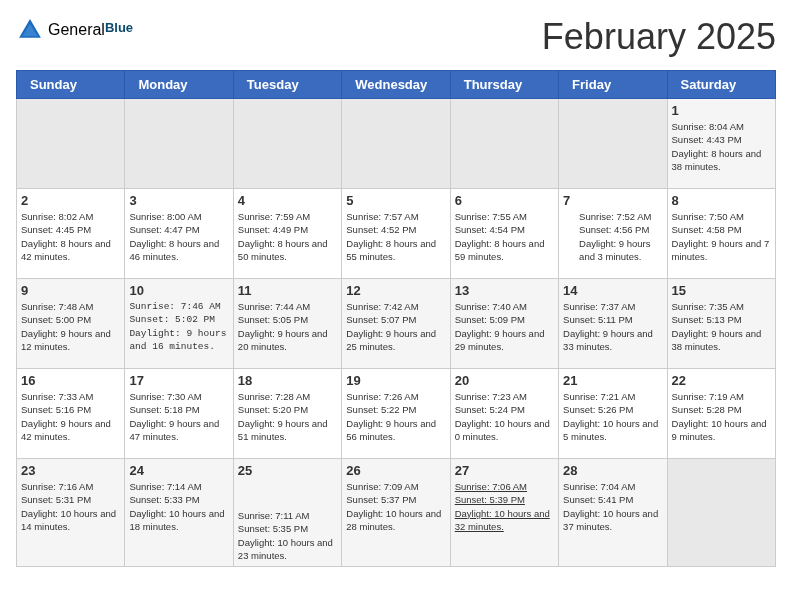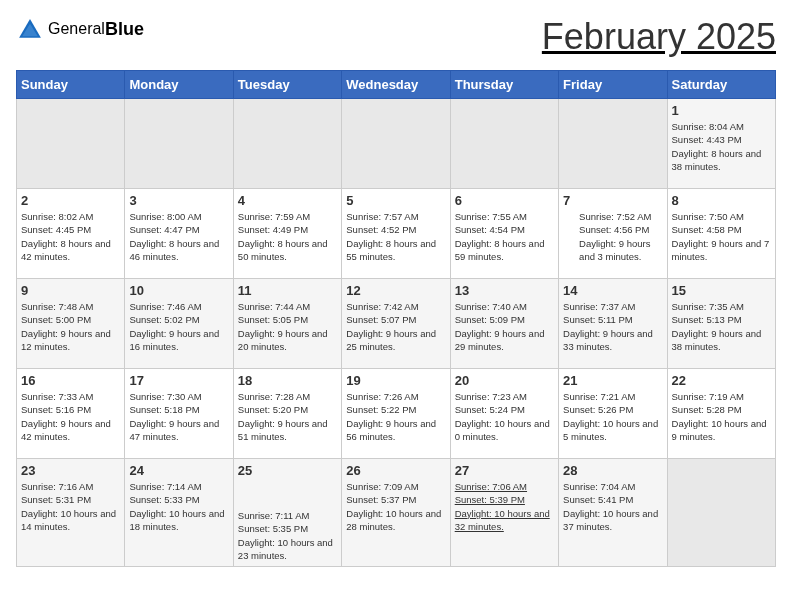--- a/index.html
+++ b/index.html
@@ -20,51 +20,50 @@
       display: flex;
       align-items: center;
       gap: 4px;
     }
     .logo-text {
       display: flex;
       flex-direction: row;
       line-height: 1.1;
     }
     .logo-blue {
-      font-size: 18px;
+      font-size: 13px;
       font-weight: bold;
-      color: #000000;
+      color: #0c4a6e;
     }
     .logo-icon {
       width: 28px;
       height: 28px;
     }
     .title-block {
-      text-decoration: underline;
     }
     .calendar-title {
       font-size: 36px;
       font-weight: normal;
       color: #333;
     }
     .calendar-subtitle {
       font-size: 16px;
       color: #555;
     }
     table {
       width: 100%;
       border-collapse: collapse;
       table-layout: fixed;
     }
     thead tr th {
       background: #3a6bbf;
       color: #fff;
       font-size: 13px;
       font-weight: bold;
-      padding: 6px 4px;
+      padding: 6px 13px;
       text-align: left;
       border: 1px solid #2a5aaf;
     }
     tbody tr td {
       vertical-align: top;
       border: 1px solid #ccc;
       padding: 4px;
       font-size: 10px;
       color: #333;
       height: 90px;
@@ -184,21 +183,21 @@
       </tr>
       <tr>
         <td>
           <span class="day-number">9</span>
           <div class="day-info" style="white-space: pre-line;">Sunrise: 7:48 AM
 Sunset: 5:00 PM
 Daylight: 9 hours and 12 minutes.</div>
         </td>
         <td>
           <span class="day-number">10</span>
-          <div class="day-info" style="white-space: pre-line;">Sunrise: 7:46 AM
+          <div class="day-info" style="white-space: pre-line; font-family: Liberation Mono, monospace;">Sunrise: 7:46 AM
 Sunset: 5:02 PM
 Daylight: 9 hours and 16 minutes.</div>
         </td>
         <td>
           <span class="day-number">11</span>
           <div class="day-info" style="white-space: pre-line;">Sunrise: 7:44 AM
 Sunset: 5:05 PM
 Daylight: 9 hours and 20 minutes.</div>
         </td>
         <td>

